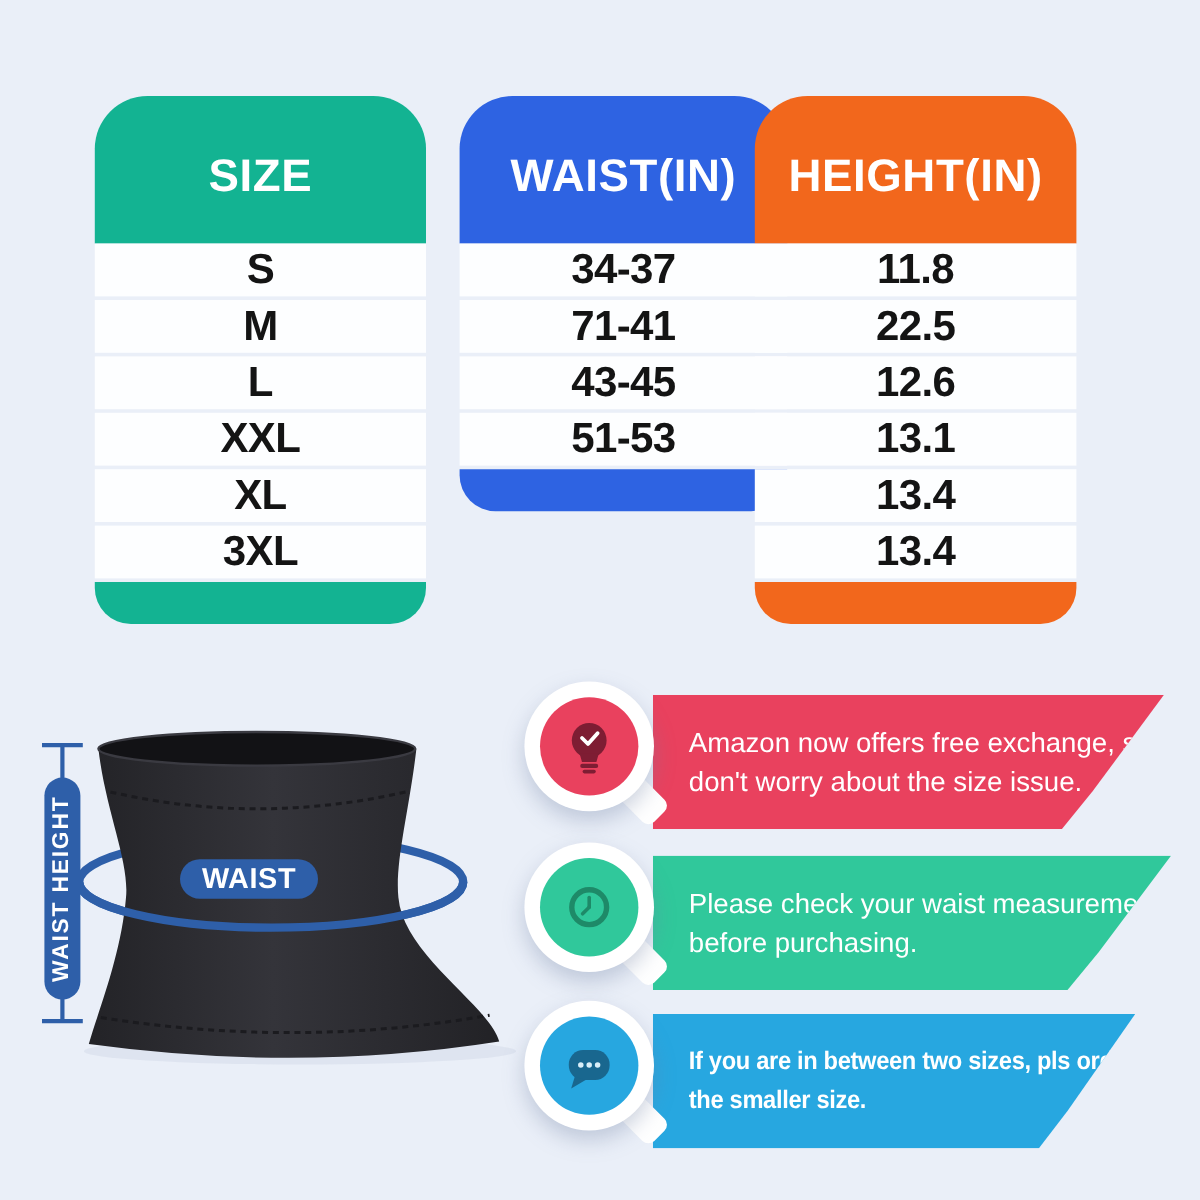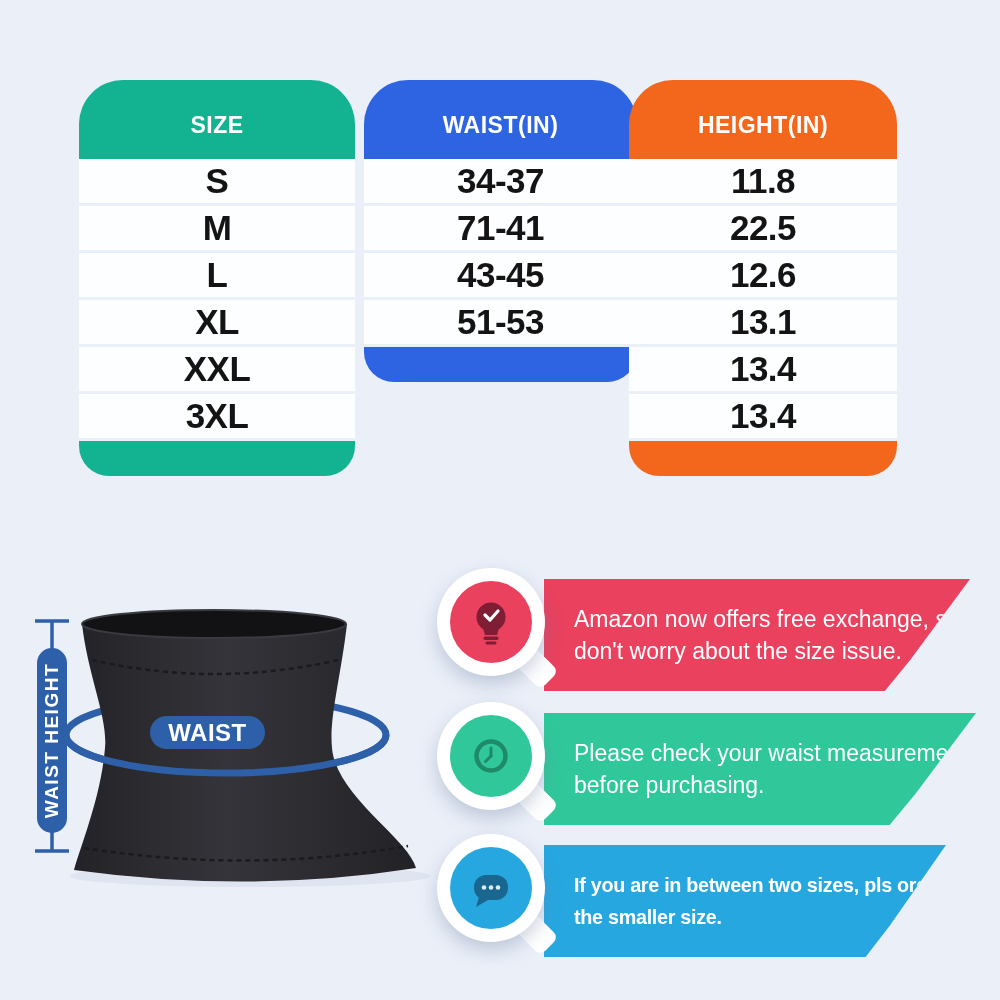--- a/index.html
+++ b/index.html
@@ -2,24 +2,24 @@
 <html><head>
 <meta charset="utf-8">
 <style>
   html,body{margin:0;padding:0;background:#EAEFF8;}
   .canvas{position:relative;width:1000px;height:1000px;background:#EAEFF8;overflow:hidden;
           font-family:"Liberation Sans",sans-serif;}
 
   
   .col{position:absolute;top:80px;}
   .col.c1{left:79px;width:276px;}
-  .col.c2{left:364px;width:273px;}
+  .col.c2{left:383px;width:273px;}
   .col.c3{left:629px;width:268px;}
-  .hdr{height:79px;border-radius:44px 44px 0 0;display:flex;align-items:center;justify-content:center;
-       padding-top:11px;box-sizing:border-box;color:#fff;font-weight:700;font-size:23px;letter-spacing:.5px;}
+  .hdr{height:123px;border-radius:44px 44px 0 0;display:flex;align-items:center;justify-content:center;
+       padding-top:11px;box-sizing:border-box;color:#fff;font-weight:700;font-size:38px;letter-spacing:.5px;}
   .c1 .hdr,.c1 .ftr{background:#13B392;}
   .c2 .hdr,.c2 .ftr{background:#2E63E2;}
   .c3 .hdr,.c3 .ftr{background:#F2671C;}
   .cell{height:44px;background:#FDFEFF;display:flex;align-items:center;justify-content:center;
         font-size:35px;font-weight:700;color:#141414;letter-spacing:-.5px;}
   .cell + .cell{margin-top:3px;}
   .ftr{height:35px;margin-top:3px;border-radius:0 0 30px 30px;}
 
   
   .garment-svg{position:absolute;left:60px;top:598px;}
@@ -57,22 +57,22 @@
 </head>
 <body>
 
 <div class="canvas">
 
   <div class="col c1">
     <div class="hdr">SIZE</div>
     <div class="cell">S</div>
     <div class="cell">M</div>
     <div class="cell">L</div>
+    <div class="cell">XXL</div>
     <div class="cell">XL</div>
-    <div class="cell">XXL</div>
     <div class="cell">3XL</div>
     <div class="ftr"></div>
   </div>
 
   <div class="col c2">
     <div class="hdr">WAIST(IN)</div>
     <div class="cell">34-37</div>
     <div class="cell">71-41</div>
     <div class="cell">43-45</div>
     <div class="cell">51-53</div>

